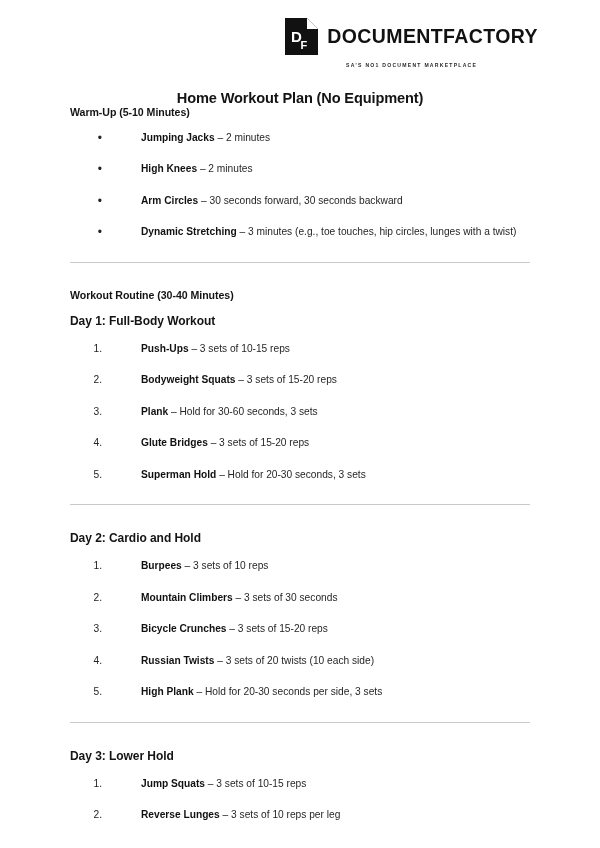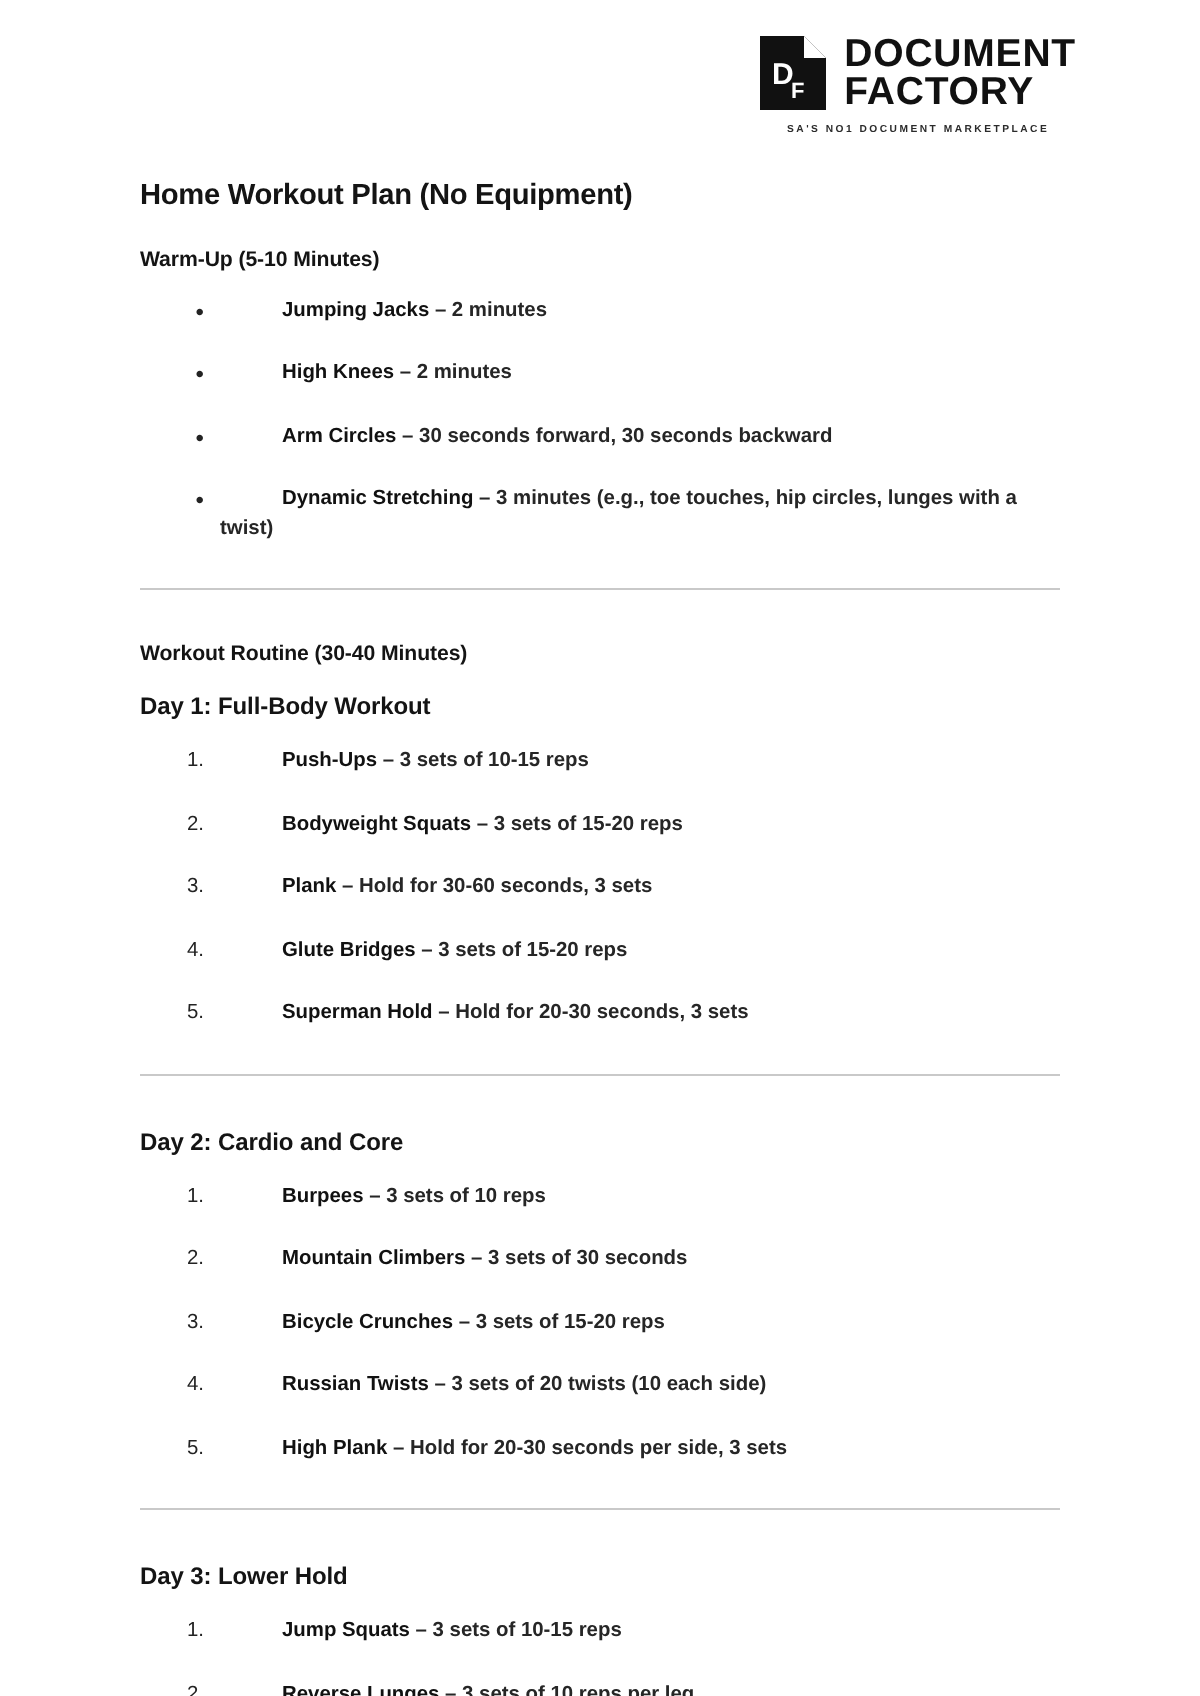--- a/index.html
+++ b/index.html
@@ -47,21 +47,21 @@
 
   .brand-mark {
     width: 33px;
     height: 37px;
     flex: 0 0 auto;
     display: block;
   }
 
   .brand-words {
     display: flex;
-    flex-direction: column;
+    flex-direction: row;
     line-height: 0.93;
   }
 
   .brand-word {
     font-family: "Liberation Sans", sans-serif;
     font-weight: 700;
     font-size: 19.5px;
     letter-spacing: 0.4px;
     color: #111111;
     text-transform: uppercase;
@@ -81,21 +81,21 @@
   
   .doc-body {
     padding: 22px 70px 0 70px;
   }
 
   .doc-title {
     font-size: 14.6px;
     font-weight: 700;
     color: #141414;
     letter-spacing: -0.15px;
-    margin-bottom: 18px;
+    text-align: center;
   }
 
   .section-heading {
     font-size: 10.6px;
     font-weight: 700;
     color: #141414;
     letter-spacing: -0.05px;
     margin-bottom: 13px;
   }
 
@@ -142,21 +142,21 @@
     line-height: 1.18;
   }
 
   .ex-name {
     font-weight: 700;
     color: #111111;
     margin-left: 31px;
   }
 
   .ex-detail {
-    font-weight: 700;
+    font-weight: 400;
     color: #262626;
     margin-top: 47px;
   }
 
   .divider {
     height: 1px;
     background: #c9c9c9;
     border: 0;
     margin: 0;
   }
@@ -247,21 +247,21 @@
           <span class="ex-name">Superman Hold</span><span class="ex-detail"> – Hold for 20-30 seconds, 3 sets</span>
         </li>
       </ol>
     </section>
 
     <div class="gap-after-list"></div>
     <hr class="divider">
     <div class="gap-after-rule"></div>
 
     <section>
-      <h3 class="day-heading">Day 2: Cardio and Core</h3>
+      <h3 class="day-heading">Day 2: Cardio and Hold</h3>
       <ol class="exercise-list">
         <li class="exercise-item">
           <span class="marker">1.</span>
           <span class="ex-name">Burpees</span><span class="ex-detail"> – 3 sets of 10 reps</span>
         </li>
         <li class="exercise-item">
           <span class="marker">2.</span>
           <span class="ex-name">Mountain Climbers</span><span class="ex-detail"> – 3 sets of 30 seconds</span>
         </li>
         <li class="exercise-item">

